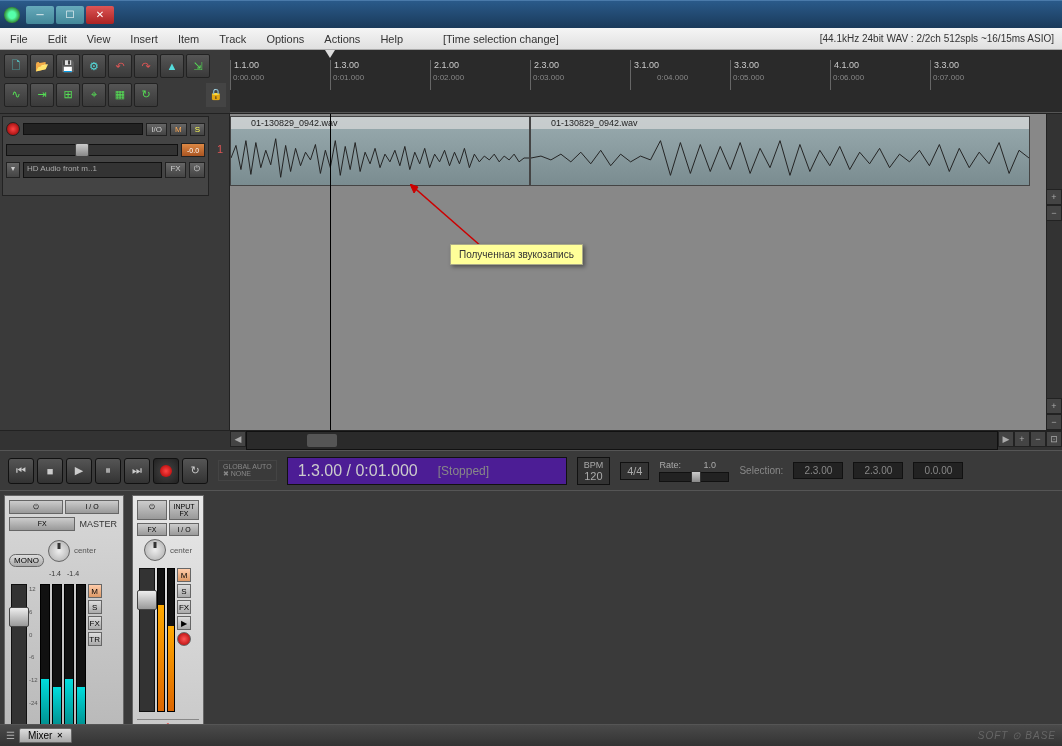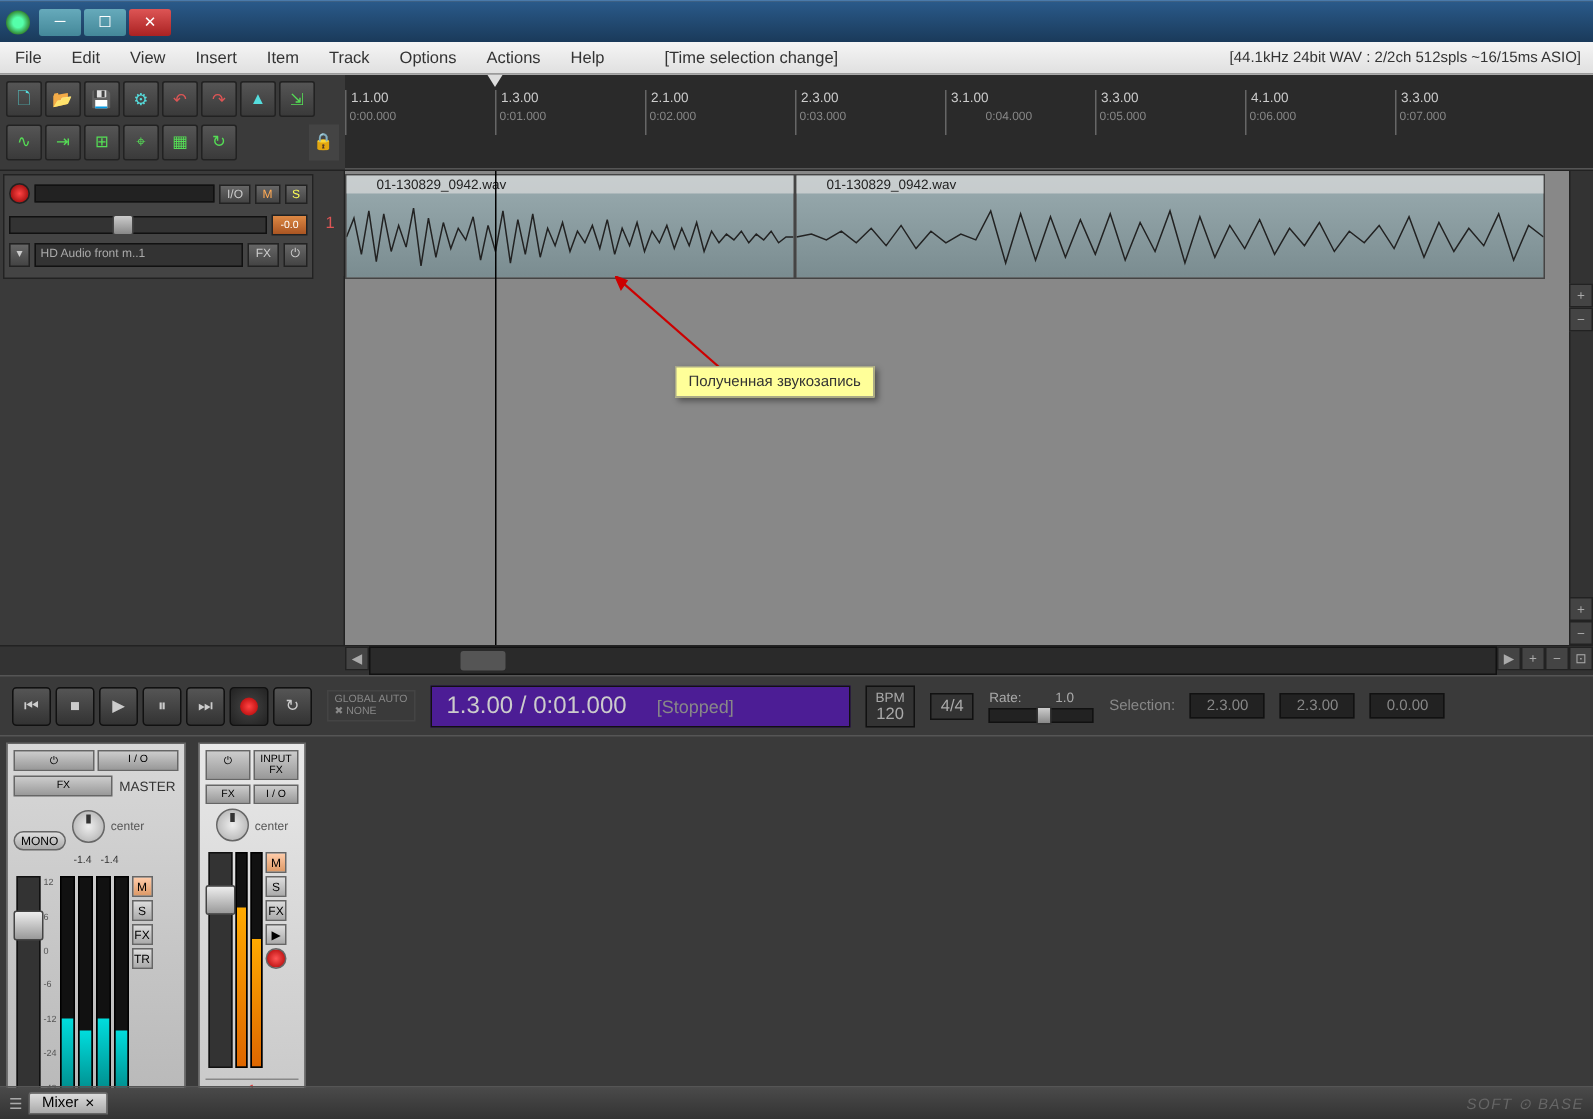--- a/index.html
+++ b/index.html
@@ -28,21 +28,21 @@
 .lock-btn { width: 20px; height: 24px; background: #444; display: flex; align-items: center; justify-content: center; color: #aaa; font-size: 11px; margin-left: auto; }
 
 .timeline-ruler { flex: 1; background: #2a2a2a; border-bottom: 1px solid #555; position: relative; padding-top: 4px; }
 .ruler-marks { height: 100%; position: relative; }
 .ruler-mark { position: absolute; top: 6px; font-size: 9px; color: #ccc; border-left: 1px solid #666; padding-left: 3px; height: 30px; }
 .ruler-time { position: absolute; top: 19px; font-size: 8px; color: #888; padding-left: 3px; }
 .playhead { position: absolute; top: 0; width: 0; height: 0; border-left: 5px solid transparent; border-right: 5px solid transparent; border-top: 8px solid #ddd; transform: translateX(-5px); }
 
 .main-area { display: flex; height: 316px; background: #3a3a3a; }
 .track-panel { width: 230px; background: #3a3a3a; border-right: 1px solid #222; }
-.track-header { height: 70px; background: #444; border: 1px solid #222; margin: 2px; padding: 3px; display: flex; flex-direction: column; gap: 3px; }
+.track-header { height: 80px; background: #444; border: 1px solid #222; margin: 2px; padding: 3px; display: flex; flex-direction: column; gap: 3px; }
 .track-row1 { display: flex; align-items: center; gap: 3px; height: 18px; }
 .rec-arm { width: 14px; height: 14px; background: radial-gradient(#f44, #800); border-radius: 50%; border: 1px solid #222; }
 .track-meter-h { flex: 1; height: 12px; background: #222; border: 1px solid #111; }
 .tiny-btn { padding: 1px 4px; font-size: 8px; background: linear-gradient(#666, #444); border: 1px solid #222; color: #ccc; cursor: pointer; }
 .tiny-btn.m { color: #fa5; }
 .tiny-btn.s { color: #ff5; }
 .track-row2 { display: flex; align-items: center; gap: 3px; height: 18px; }
 .vol-slider { flex: 1; height: 12px; background: #333; border: 1px solid #111; position: relative; }
 .vol-thumb { position: absolute; left: 40%; width: 14px; height: 14px; background: linear-gradient(#ccc, #888); border: 1px solid #444; top: -2px; border-radius: 2px; }
 .pan-knob { width: 24px; height: 14px; background: linear-gradient(#d84, #a52); border: 1px solid #222; font-size: 7px; display: flex; align-items: center; justify-content: center; color: #fff; }

